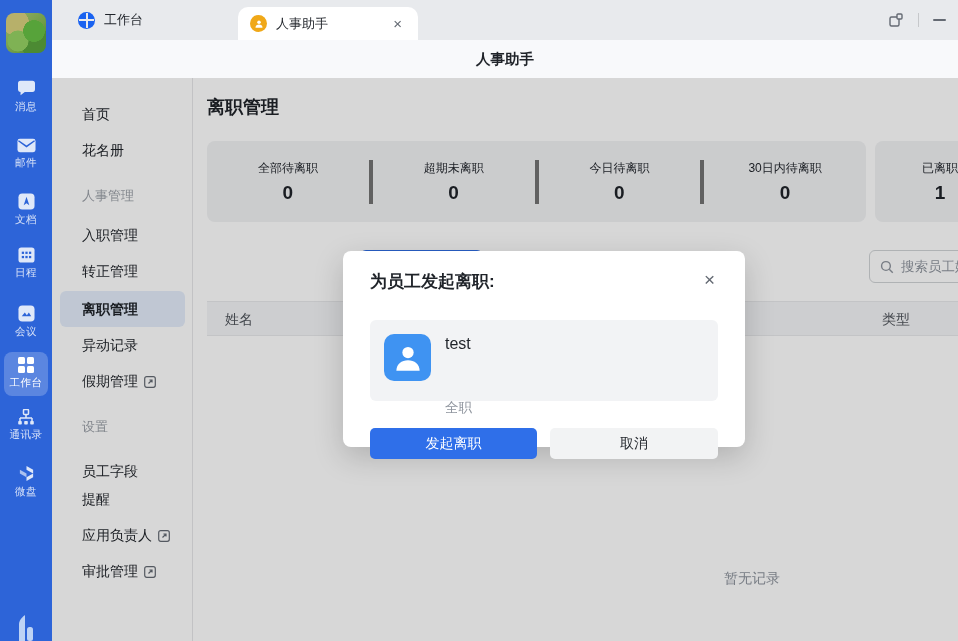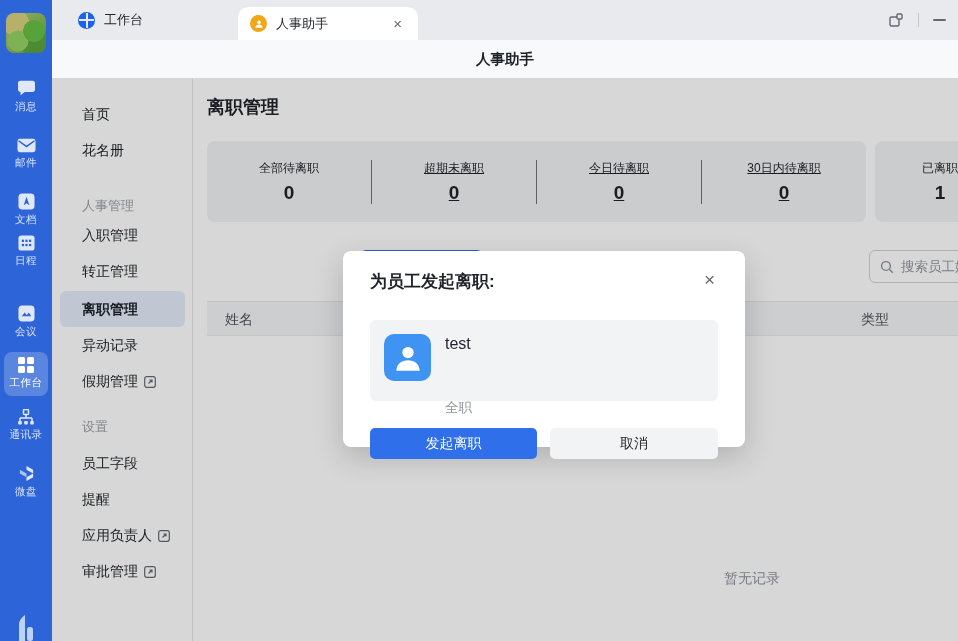--- a/index.html
+++ b/index.html
@@ -56,38 +56,38 @@
   .nav-section { position:absolute; left:0; width:141px; height:36px; line-height:36px; padding-left:30px; font-size:13px; color:#9ba0a8; white-space:nowrap; }
   .nav-item.active-bg { left:8px; width:125px; padding-left:22px; background:#e4edfb; border-radius:6px; font-weight:bold; }
   .ext-ic { display:inline-block; vertical-align:-2px; margin-left:6px; }
   
   .main { position:absolute; left:141px; top:0; width:765px; height:563px; }
   .page-title { position:absolute; left:14px; top:17px; font-size:18px; font-weight:bold; color:#1f2329; }
   .stat-card { position:absolute; top:63px; height:81px; background:#f1f2f4; border-radius:8px; display:flex; align-items:center; }
   .stat-card1 { left:14px; width:659px; }
   .stat-card2 { left:682px; width:130px; }
   .stat-cell { flex:1; text-align:center; position:relative; }
-  .stat-cell + .stat-cell { border-left:1px solid #737373;text-decoration:underline; }
+  .stat-cell + .stat-cell { border-left:4px solid #737373; }
   .stat-cell { padding:0 4px; }
   .stat-label { font-size:12px; color:#1f2329; }
   .stat-value { font-size:19px; font-weight:bold; color:#1f2329; margin-top:5px; }
   .btn-primary-page {
     position:absolute; left:167px; top:172px; width:123px; height:33px; border-radius:6px;
     background:#2f6fe9; color:#fff; font-size:14px; border:none; display:flex; align-items:center; justify-content:center;
   }
   .search-box {
     position:absolute; left:676px; top:172px; width:193px; height:33px; border:1px solid #d0d3d6; border-radius:6px;
     background:#fff; display:flex; align-items:center; padding:0 10px; gap:7px;
   }
   .search-box input { border:none; outline:none; flex:1; font-size:13.5px; color:#1f2329; background:transparent; font-family:inherit; min-width:0; }
   .search-box input::placeholder { color:#8f959e; }
   .thead { position:absolute; left:14px; top:223px; width:900px; height:35px; background:#f4f5f7; border-top:1px solid #e8e9eb; border-bottom:1px solid #e8e9eb; }
   .th { position:absolute; top:0; height:35px; line-height:35px; font-size:14px; color:#51565d; white-space:nowrap; }
   .th-name { left:18px; }
-  .th-type { left:654px; }
+  .th-type { left:675px; }
   .empty-text { position:absolute; left:531px; top:492px; font-size:14px; color:#8f959e; }
   
   .dim-overlay { position:absolute; left:52px; top:78px; width:906px; height:563px; background:rgba(0,0,0,0.155); z-index:40; }
   .modal {
     position:absolute; left:343px; top:251px; width:402px; height:196px; background:#ffffff; border-radius:8px;
     box-shadow:0 10px 30px rgba(0,0,0,0.18); z-index:50;
   }
   .modal-title { position:absolute; left:27px; top:19px; font-size:17px; font-weight:bold; color:#1f2329; }
   .modal-close { position:absolute; right:30px; top:19px; font-size:19px; color:#646a73; line-height:1; cursor:pointer; }
   .emp-card { position:absolute; left:27px; top:69px; width:348px; height:81px; background:#f2f3f5; border-radius:6px; }
@@ -122,21 +122,21 @@
     </div>
 
     <div class="rail-item" style="top:193px">
       <svg class="ric" width="17" height="17" viewBox="0 0 18 18">
         <rect x="0.5" y="0.5" width="17" height="17" rx="4" fill="rgba(255,255,255,0.85)"></rect>
         <path d="M6 13L9 4l3 9-3-2.2z" fill="#2d64d8"></path>
       </svg>
       <span class="rlb">文档</span>
     </div>
 
-    <div class="rail-item" style="top:234px">
+    <div class="rail-item" style="top:246px">
       <svg class="ric" width="17" height="17" viewBox="0 0 18 18">
         <rect x="0.5" y="1.5" width="17" height="16" rx="3" fill="rgba(255,255,255,0.85)"></rect>
         <rect x="4" y="6" width="2.4" height="2.4" fill="#2d64d8"></rect>
           <rect x="7.8" y="6" width="2.4" height="2.4" fill="#2d64d8"></rect>
           <rect x="11.6" y="6" width="2.4" height="2.4" fill="#2d64d8"></rect>
         <rect x="4" y="10.5" width="2.4" height="2.4" fill="#2d64d8"></rect>
           <rect x="7.8" y="10.5" width="2.4" height="2.4" fill="#2d64d8"></rect>
           <rect x="11.6" y="10.5" width="2.4" height="2.4" fill="#2d64d8"></rect>
       </svg>
       <span class="rlb">日程</span>
@@ -216,33 +216,33 @@
 
   <div class="app-header">
     <span class="htitle">人事助手</span>
   </div>
 
   <div class="content">
 
     <div class="nav">
       <div class="nav-item" style="top:54px">花名册</div>
       <div class="nav-item" style="top:18px">首页</div>
-      <div class="nav-section" style="top:110px">人事管理</div>
+      <div class="nav-section" style="top:100px">人事管理</div>
       <div class="nav-item" style="top:139px">入职管理</div>
       <div class="nav-item" style="top:175px">转正管理</div>
       <div class="nav-item active-bg" style="top:213px">离职管理</div>
       <div class="nav-item" style="top:249px">异动记录</div>
       <div class="nav-item" style="top:285px">
         <span>假期管理</span><svg class="ext-ic" width="12" height="12" viewBox="0 0 12 12">
             <rect x="0.7" y="0.7" width="10.6" height="10.6" rx="2" fill="none" stroke="#646a73" stroke-width="1.2"></rect>
             <path d="M4.5 7.5L8 4M5.4 4H8v2.6" fill="none" stroke="#646a73" stroke-width="1.2"></path>
           </svg>
       </div>
       <div class="nav-section" style="top:331px">设置</div>
-      <div class="nav-item" style="top:367px">员工字段</div>
+      <div class="nav-item" style="top:375px">员工字段</div>
       <div class="nav-item" style="top:403px">提醒</div>
       <div class="nav-item" style="top:439px">
         <span>应用负责人</span><svg class="ext-ic" width="12" height="12" viewBox="0 0 12 12">
             <rect x="0.7" y="0.7" width="10.6" height="10.6" rx="2" fill="none" stroke="#646a73" stroke-width="1.2"></rect>
             <path d="M4.5 7.5L8 4M5.4 4H8v2.6" fill="none" stroke="#646a73" stroke-width="1.2"></path>
           </svg>
       </div>
       <div class="nav-item" style="top:475px">
         <span>审批管理</span><svg class="ext-ic" width="12" height="12" viewBox="0 0 12 12">
             <rect x="0.7" y="0.7" width="10.6" height="10.6" rx="2" fill="none" stroke="#646a73" stroke-width="1.2"></rect>

